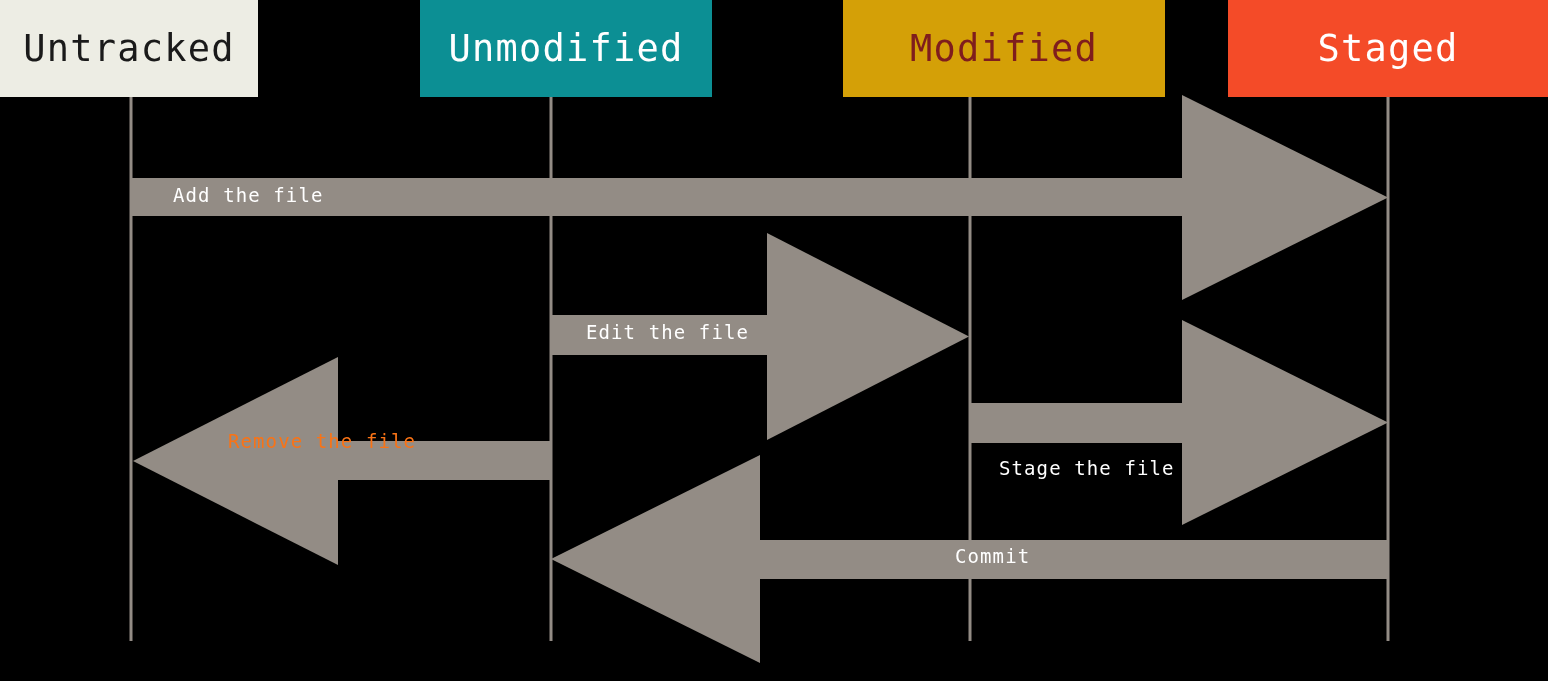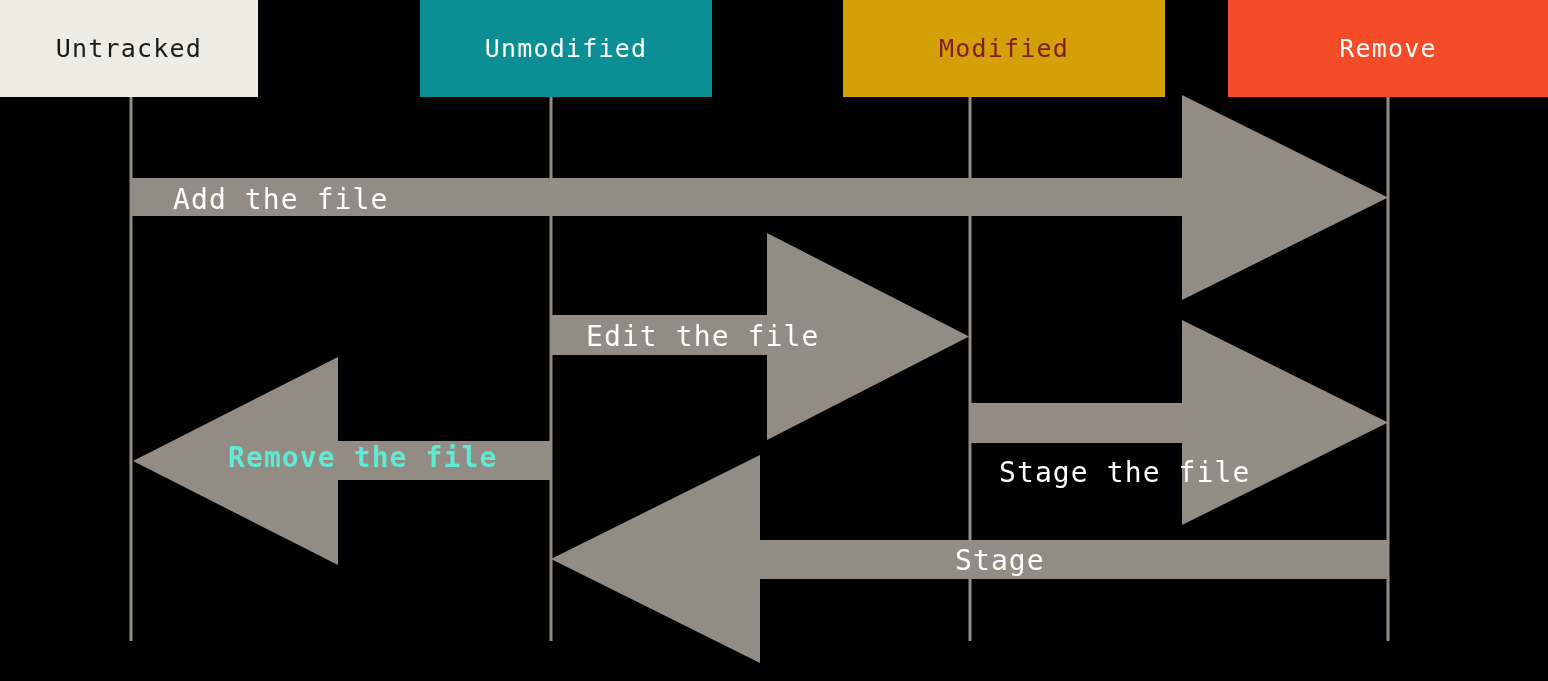--- a/index.html
+++ b/index.html
@@ -28,29 +28,29 @@
   }
   .state-box {
     position: absolute;
     display: flex;
     align-items: center;
     justify-content: center;
     box-sizing: border-box;
   }
   .state-label {
     font-family: "DejaVu Sans Mono", "Liberation Mono", monospace;
-    font-size: 25px;
+    font-size: 37px;
     letter-spacing: 1.2px;
     white-space: nowrap;
     line-height: 1;
   }
   .arrow-label {
     position: absolute;
     font-family: "DejaVu Sans Mono", "Liberation Mono", monospace;
-    font-size: 28px;
+    font-size: 19px;
     letter-spacing: 1.1px;
     color: #ffffff;
     white-space: nowrap;
     line-height: 1;
   }
 </style>
 </head>
 <body>
 
 <div id="stage">
@@ -90,24 +90,24 @@
       <div class="state-box" style="left: 0px; top: 0px; width: 258px; height: 97px; background: rgb(237, 237, 228);">
         <span class="state-label" style="color: rgb(26, 26, 26);">Untracked</span>
       </div>
       <div class="state-box" style="left: 420px; top: 0px; width: 292px; height: 97px; background: rgb(12, 143, 148);">
         <span class="state-label" style="color: rgb(255, 255, 255);">Unmodified</span>
       </div>
       <div class="state-box" style="left: 843px; top: 0px; width: 322px; height: 97px; background: rgb(212, 160, 7);">
         <span class="state-label" style="color: #7f1d1d;">Modified</span>
       </div>
       <div class="state-box" style="left: 1228px; top: 0px; width: 320px; height: 97px; background: rgb(244, 75, 40);">
-        <span class="state-label" style="color: rgb(255, 255, 255);">Remove</span>
+        <span class="state-label" style="color: rgb(255, 255, 255);">Staged</span>
       </div>
     </div>
   <div id="arrow-labels">
       <div class="arrow-label" style="left: 173px; top: 186px; color: rgb(255, 255, 255);">Add the file</div>
       <div class="arrow-label" style="left: 586px; top: 323px; color: rgb(255, 255, 255);">Edit the file</div>
-      <div class="arrow-label" style="left: 228px; top: 444px; color: #5eead4; font-weight: bold;">Remove the file</div>
+      <div class="arrow-label" style="left: 228px; top: 432px; color: #f97316;">Remove the file</div>
       <div class="arrow-label" style="left: 999px; top: 411px; color: rgb(255, 255, 255); margin-top: 48px;">Stage the file</div>
-      <div class="arrow-label" style="left: 955px; top: 547px; color: rgb(255, 255, 255);">Stage</div>
+      <div class="arrow-label" style="left: 955px; top: 547px; color: rgb(255, 255, 255);">Commit</div>
     </div>
 
 </div>
 
 </body></html>

